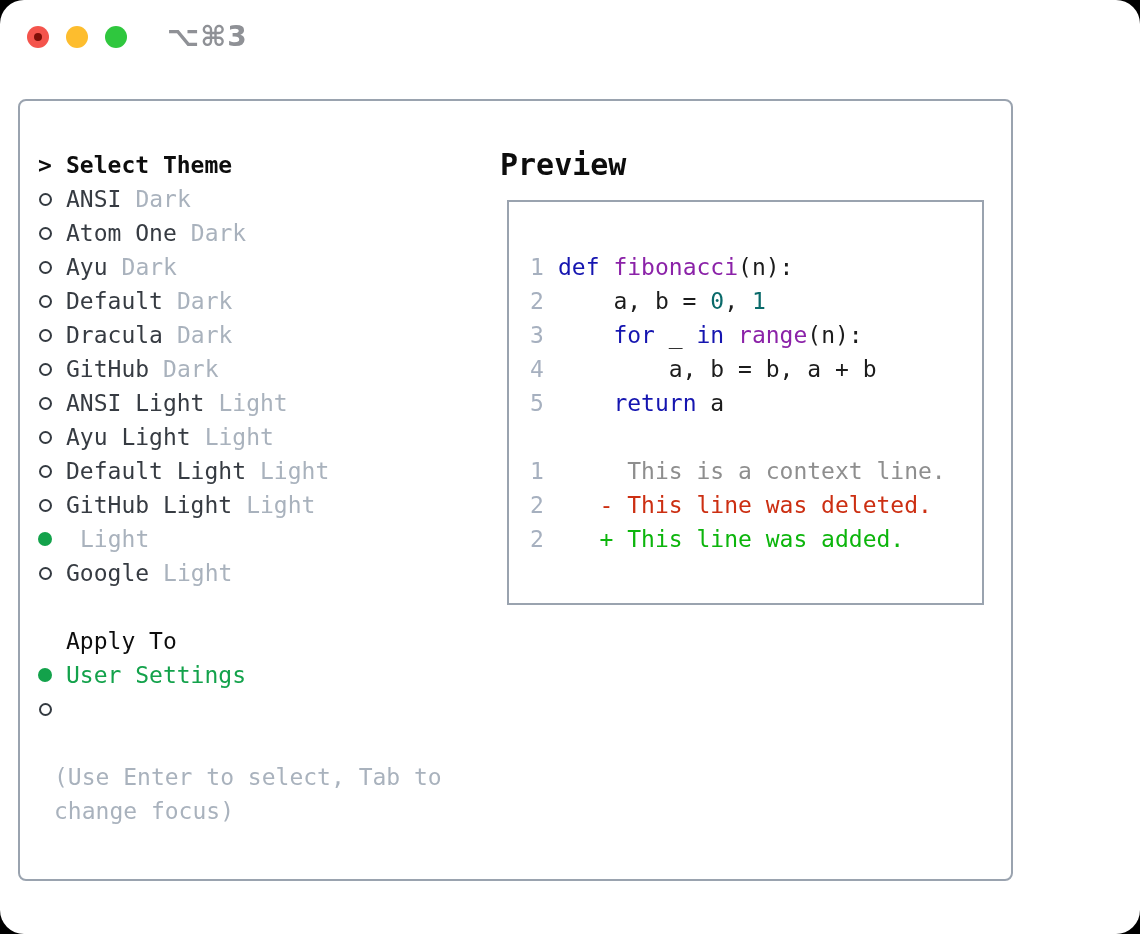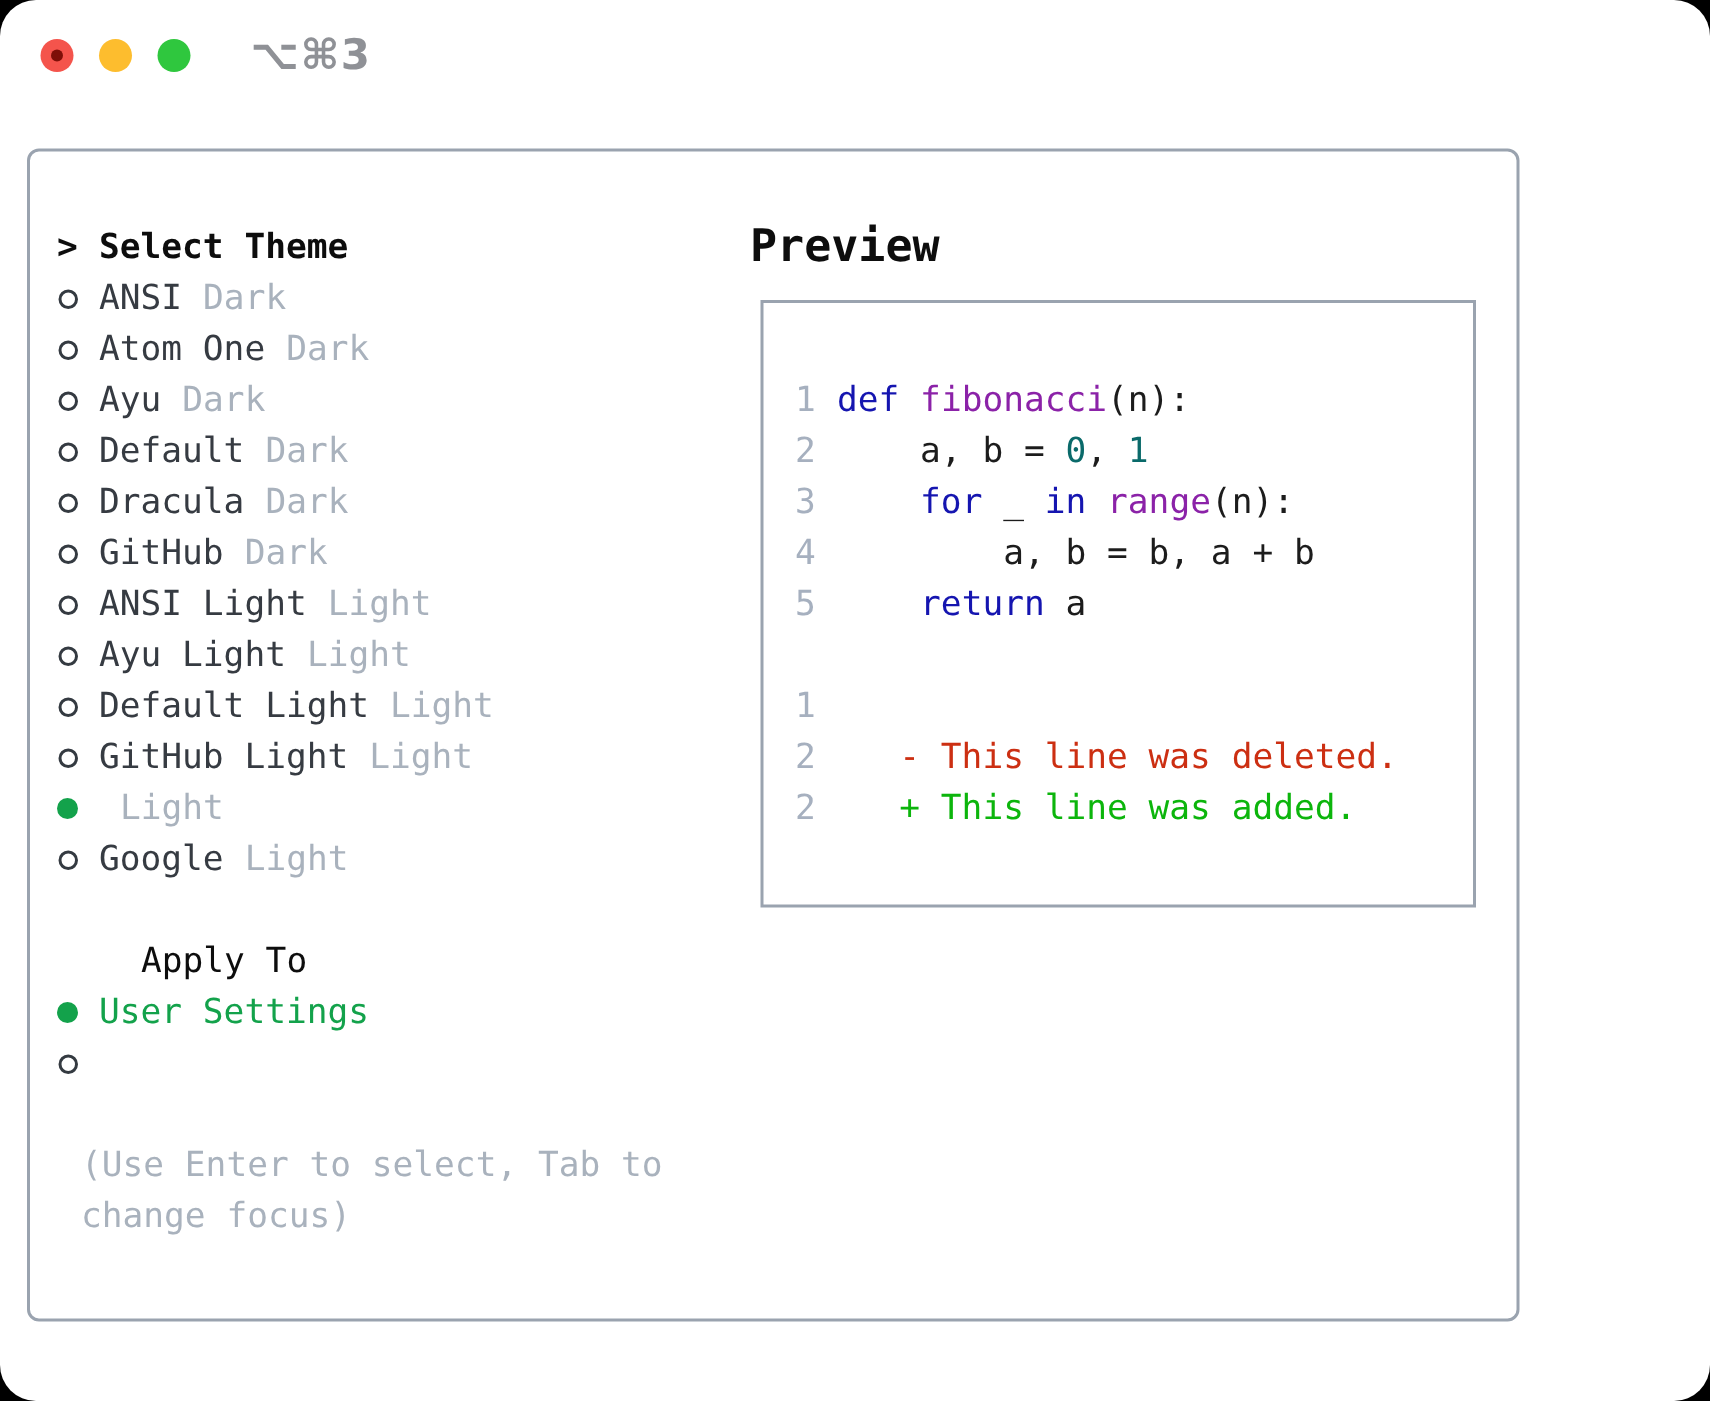--- a/index.html
+++ b/index.html
@@ -38,21 +38,21 @@
   .left-col{position:absolute;left:18px;top:47px;font-size:23px;line-height:34px;color:var(--text-dark);}
   .row{display:flex;align-items:center;height:34px;white-space:pre;}
   .cell{display:inline-flex;width:14px;margin-right:14px;align-items:center;justify-content:center;flex:none;}
   .caret{font-weight:bold;color:var(--text-black);}
   .header-label{font-weight:bold;color:var(--text-black);}
   .radio{width:13px;height:13px;border-radius:50%;border:2px solid #343a41;}
   .radio.on{border:none;background:var(--green);width:14px;height:14px;}
   .item-label{color:var(--text-dark);}
   .item-label.on{color:var(--green);}
   .item-tag{color:var(--text-muted);margin-left:14px;text-align:center;}
-  .apply-label{color:var(--text-black);margin-left:28px;}
+  .apply-label{color:var(--text-black);}
   .spacer{height:34px;}
   .help{color:var(--text-muted);}
   .help div{height:34px;line-height:34px;white-space:pre;margin-left:16px;}
   
   .preview-header{position:absolute;left:480px;top:47px;height:34px;line-height:34px;font-size:30px;font-weight:bold;color:var(--text-black);}
   .preview-box{
     position:absolute;left:487px;top:99px;width:477px;height:405px;
     border:2px solid var(--panel-border);background:#fff;
     padding:48px 0 0 21px;overflow:hidden;
   }
@@ -119,19 +119,19 @@
     </div>
 
     <div class="preview-header">Preview</div>
     <div class="preview-box" id="preview-box">
         <div class="code-line"><span class="ln">1</span><span class="tk-kw">def</span><span class="tk-pl"> </span><span class="tk-fn">fibonacci</span><span class="tk-pl">(n):</span></div>
         <div class="code-line"><span class="ln">2</span><span class="tk-pl">    a, b = </span><span class="tk-num">0</span><span class="tk-pl">, </span><span class="tk-num">1</span></div>
         <div class="code-line"><span class="ln">3</span><span class="tk-pl">    </span><span class="tk-kw">for</span><span class="tk-pl"> _ </span><span class="tk-kw">in</span><span class="tk-pl"> </span><span class="tk-fn">range</span><span class="tk-pl">(n):</span></div>
         <div class="code-line"><span class="ln">4</span><span class="tk-pl">        a, b = b, a + b</span></div>
         <div class="code-line"><span class="ln">5</span><span class="tk-pl">    </span><span class="tk-kw">return</span><span class="tk-pl"> a</span></div>
         <div class="code-line"><span class="ln"></span></div>
-        <div class="code-line"><span class="ln">1</span></div>
+        <div class="code-line"><span class="ln">1</span><span class="tk-ctx">     This is a context line.</span></div>
         <div class="code-line"><span class="ln">2</span><span class="tk-del">   - This line was deleted.</span></div>
         <div class="code-line"><span class="ln">2</span><span class="tk-add">   + This line was added.</span></div>
       </div>
 
   </div>
 </div>
 
 </body></html>

